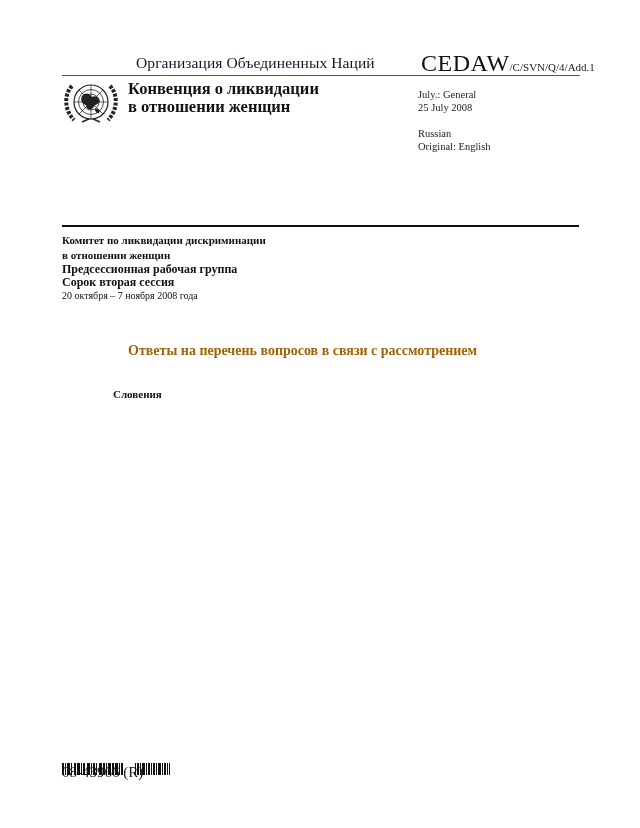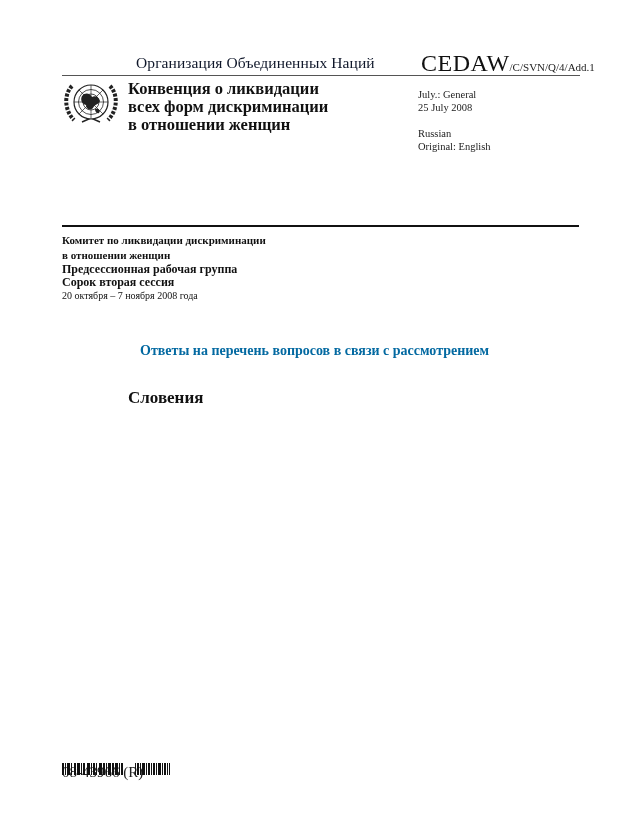--- a/index.html
+++ b/index.html
@@ -13,22 +13,22 @@
     .rule-thin { left: 62px; top: 75px; width: 518px; height: 1px; background: #555; }
     .logo { left: 62px; top: 78px; width: 58px; height: 48px; }
     .convention { left: 128px; top: 80px; font-size: 16.5px; font-weight: bold; line-height: 18px; color: #111; }
     .distr { left: 418px; top: 88px; font-size: 10.5px; line-height: 13px; color: #222; }
     .lang { left: 418px; top: 127px; font-size: 10.5px; line-height: 13px; color: #222; }
     .rule-thick { left: 62px; top: 225px; width: 517px; height: 2px; background: #111; }
     .committee { left: 62px; top: 233px; color: #111; }
     .committee .l1 { font-size: 11px; font-weight: bold; line-height: 15px; }
     .committee .l2 { font-size: 12px; font-weight: bold; line-height: 13px; }
     .committee .l3 { font-size: 10px; line-height: 13px; font-weight: normal; }
-    .title { left: 140px; top: 343px; font-size: 14px; font-weight: bold; line-height: 16px; color: #0369a1; }
-    .country { left: 128px; top: 388px; font-size: 17px; font-weight: bold; color: #111; }
+    .title { left: 128px; top: 343px; font-size: 14px; font-weight: bold; line-height: 16px; color: #a16207; }
+    .country { left: 113px; top: 388px; font-size: 11px; font-weight: bold; color: #111; }
     .docnum { left: 62px; top: 748px; font-size: 15px; color: #222; margin-top: 16px; }
     .barcode { left: 62px; top: 763px; height: 12px; display: flex; align-items: stretch; }
     .barcode span { display: inline-block; background: #111; height: 12px; }
   </style>
 </head>
 <body>
 
 <div class="abs org-name">Организация Объединенных Наций</div>
 
 <div class="abs symbol">
@@ -53,21 +53,20 @@
     <line x1="17" y1="12" x2="41" y2="36" stroke="#222" stroke-width="0.7"></line>
     <line x1="41" y1="12" x2="17" y2="36" stroke="#222" stroke-width="0.7"></line>
 
     <path d="M20 18 C23 14, 28 15, 30 19 C33 17, 37 19, 38 23 C36 27, 33 26, 31 30 C28 33, 24 31, 24 27 C20 26, 18 22, 20 18 Z" fill="#222"></path>
     <path d="M33 31 C36 30, 39 32, 37 35 C35 36, 33 34, 33 31 Z" fill="#222"></path>
   </svg>
 </div>
 
 <div class="abs convention">
   <div>Конвенция о ликвидации</div>
-  <div>всех форм дискриминации</div>
   <div>в отношении женщин</div>
 </div>
 
 <div class="abs distr">
   <div>July.: General</div>
   <div>25 July 2008</div>
 </div>
 
 <div class="abs lang">
   <div>Russian</div>

